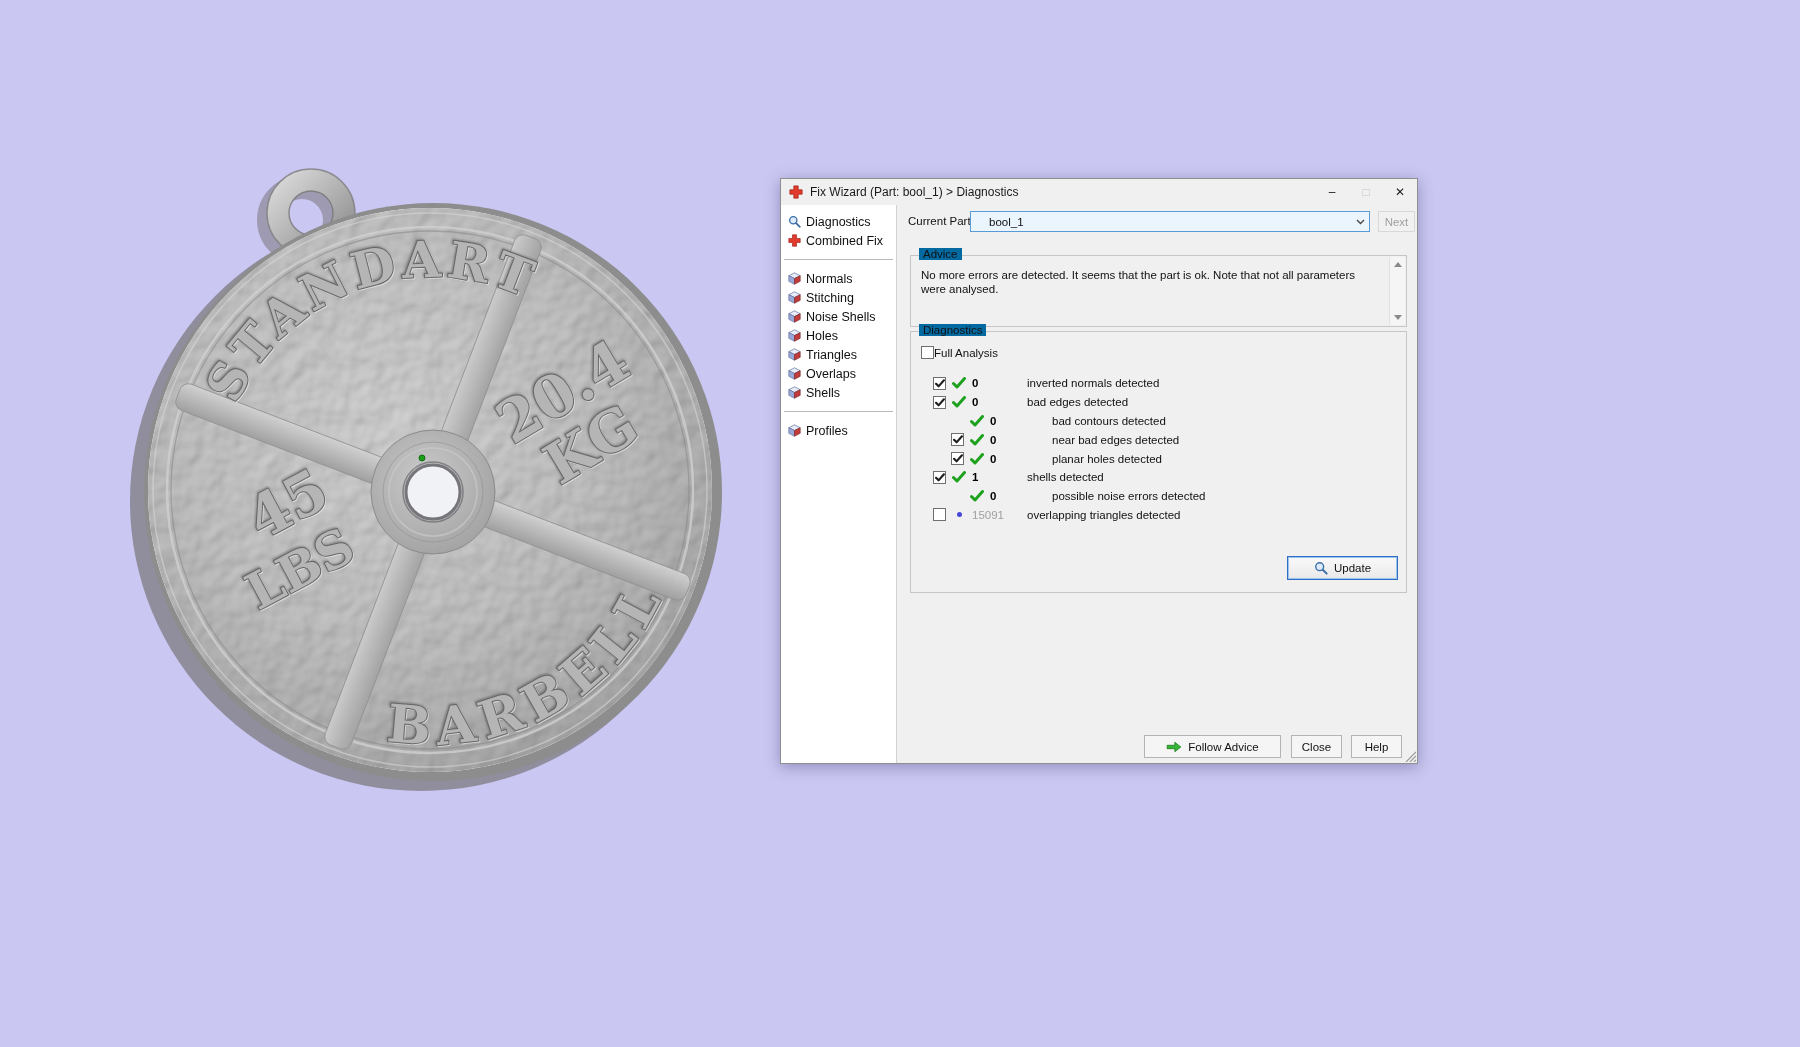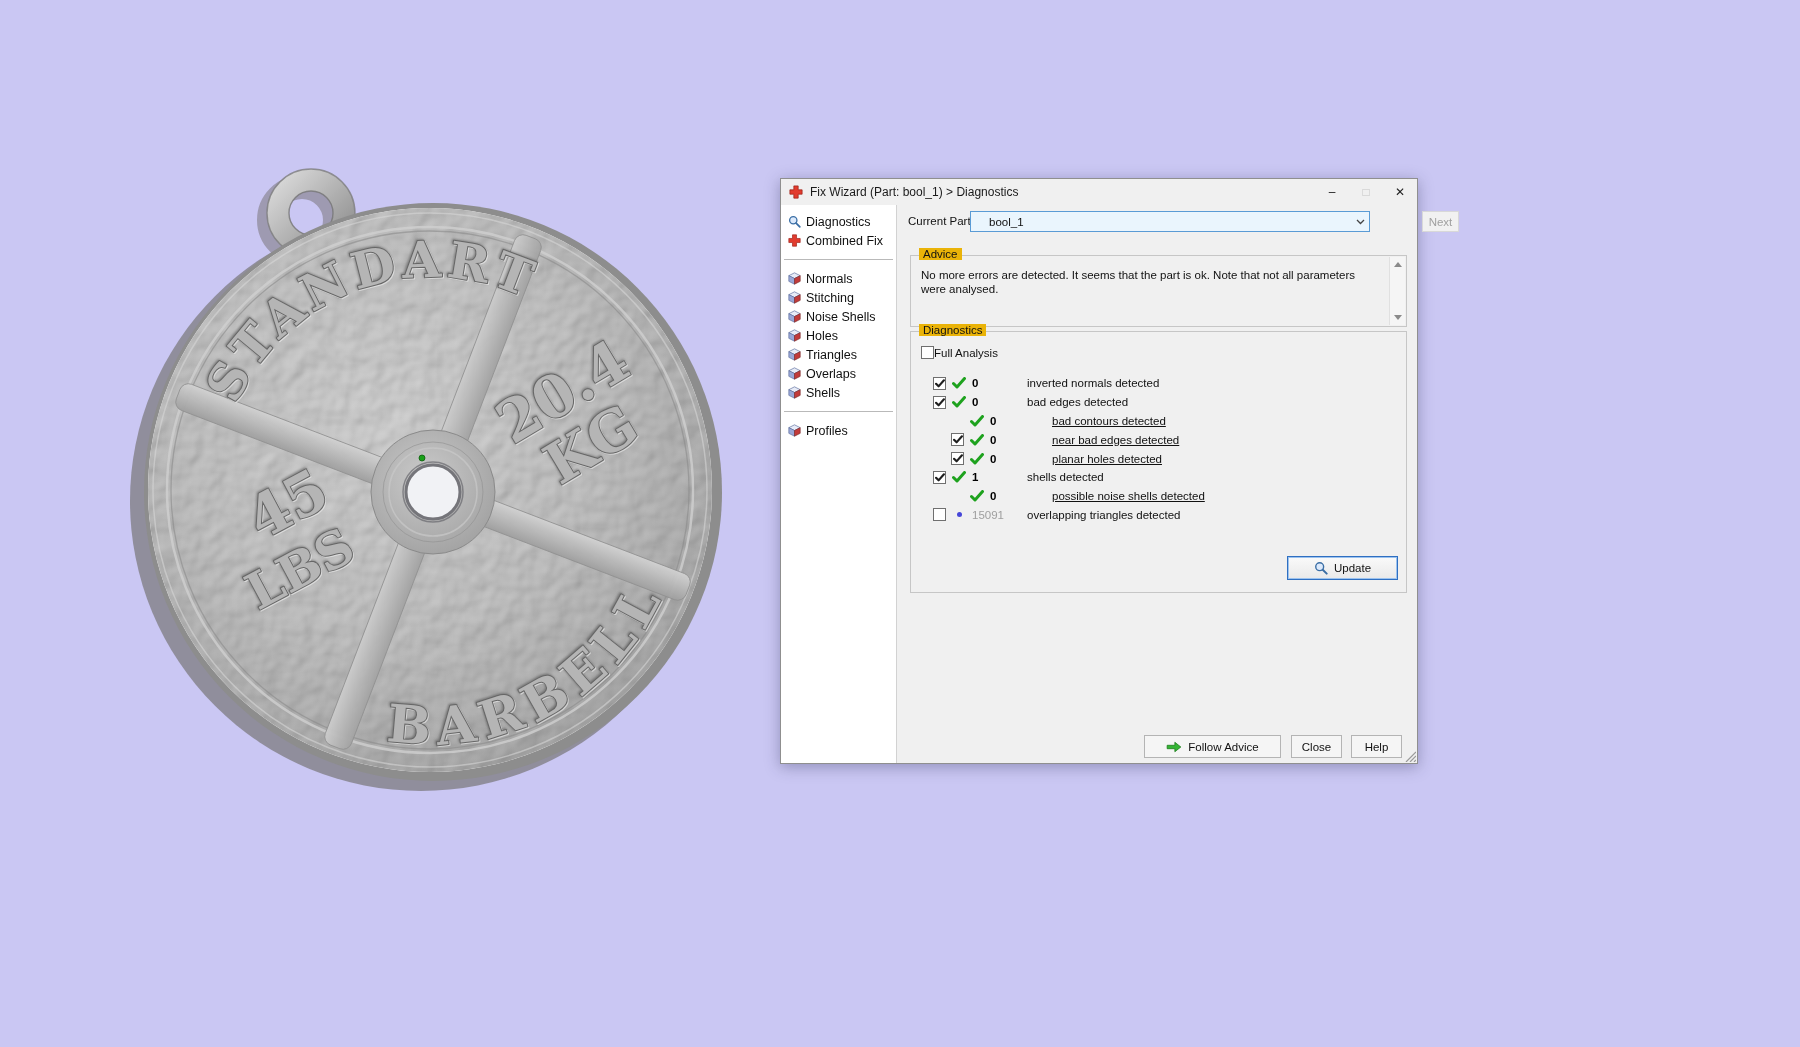--- a/index.html
+++ b/index.html
@@ -37,25 +37,25 @@
 
   .cp-label { position:absolute; left:10px; top:10px; font-size:11.5px; }
   .combo {
     position:absolute; left:72px; top:6px; width:400px; height:21px; box-sizing:border-box;
     background:#eaf5fd; border:1px solid #5a9bd5; display:flex; align-items:center; font-size:11.5px; padding-left:18px;
   }
   .combo .chev { position:absolute; right:4px; top:7px; }
   .next-btn {
     position:absolute; left:480px; top:6px; width:37px; height:21px; box-sizing:border-box;
     background:#f1f1f1; border:1px solid #d8d8d8; color:#a0a0a0; font-size:11.5px;
-    display:flex; align-items:center; justify-content:center;margin-left:44px;
+    display:flex; align-items:center; justify-content:center;
   }
 
   .groupbox { position:absolute; border:1px solid #c6c6c6; }
-  .legend { position:absolute; top:-8px; left:8px; background:#eab308; padding:0 4px; font-size:11.5px; }
+  .legend { position:absolute; top:-8px; left:8px; background:#0369a1; padding:0 4px; font-size:11.5px; }
 
   .advice-box { left:12px; right:10px; top:50px; height:70px; }
   .advice-text { position:absolute; left:10px; top:12px; right:26px; font-size:11.5px; line-height:14px; }
   .vscroll { position:absolute; top:1px; right:1px; bottom:1px; width:15px; background:#f5f5f5; border-left:1px solid #e0e0e0; }
   .vs-arrow { position:absolute; left:0; width:15px; height:15px; display:flex; align-items:center; justify-content:center; }
   .vs-arrow.up { top:0; } .vs-arrow.down { bottom:0; }
   .tri-up { width:0; height:0; border-left:4px solid transparent; border-right:4px solid transparent; border-bottom:5px solid #8a8a8a; }
   .tri-down { width:0; height:0; border-left:4px solid transparent; border-right:4px solid transparent; border-top:5px solid #8a8a8a; }
 
   .diag-box { left:12px; right:10px; top:126px; height:260px; }
@@ -65,21 +65,21 @@
   .drow.ind { padding-left:40px; }
   .cb { width:13px; height:13px; box-sizing:border-box; border:1px solid #6f6f6f; background:#fff; flex:0 0 auto; display:flex; align-items:center; justify-content:center; }
   .cb svg { width:10px; height:9px; color:#1f1f1f; }
   .cb-spacer { width:13px; flex:0 0 auto; }
   .status { width:14px; height:13px; margin-left:6px; flex:0 0 auto; display:inline-flex; align-items:center; justify-content:center; color:#1ea21e; }
   .status svg { width:14px; height:12px; }
   .dot-mark { width:5px; height:5px; border-radius:50%; background:#4646d8; }
   .count { min-width:35px; margin-left:6px; font-weight:bold; font-size:11.5px; color:#000; }
   .count.gray { color:#9f9f9f; font-weight:normal; }
   .rlabel { margin-left:20px; }
-  .drow.ind .rlabel { margin-left:27px;text-decoration:underline; }
+  .drow.ind .rlabel { margin-left:27px; }
 
   .update-btn {
     position:absolute; right:8px; bottom:12px; width:111px; height:24px; box-sizing:border-box;
     border:1px solid #2f6fc1; box-shadow:inset 0 0 0 1px #9cc3ef;
     background:linear-gradient(#fafafa,#e9e9e9);
     display:flex; align-items:center; justify-content:center; gap:6px; font-size:11.5px;
   }
   .update-btn svg { width:14px; height:14px; }
 
   .footer-btn {
@@ -400,21 +400,21 @@
           </div>
 
           <div class="drow ind">
             <span class="cb-spacer"></span>
             <span class="status">
                 <svg>
                   <use href="#sym-check"></use>
                 </svg>
               </span>
             <span class="count">0</span>
-            <span class="rlabel">possible noise shells detected</span>
+            <span class="rlabel">possible noise errors detected</span>
           </div>
 
           <div class="drow">
             <span class="cb"></span>
             <span class="status">
                 <span class="dot-mark"></span>
               </span>
             <span class="count gray">15091</span>
             <span class="rlabel">overlapping triangles detected</span>
           </div>

